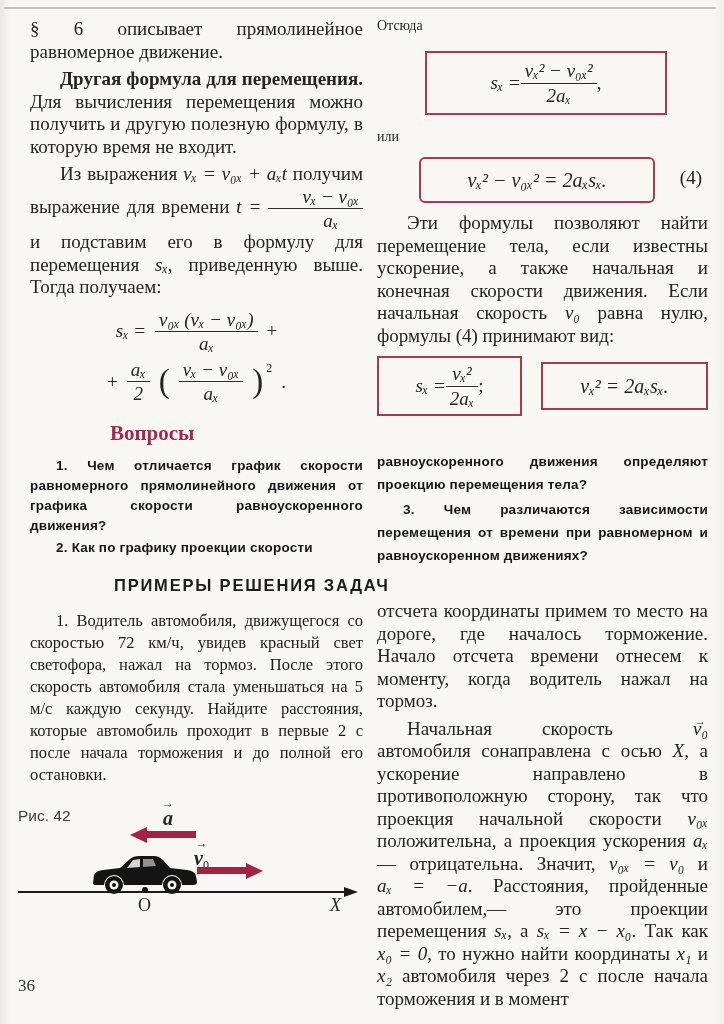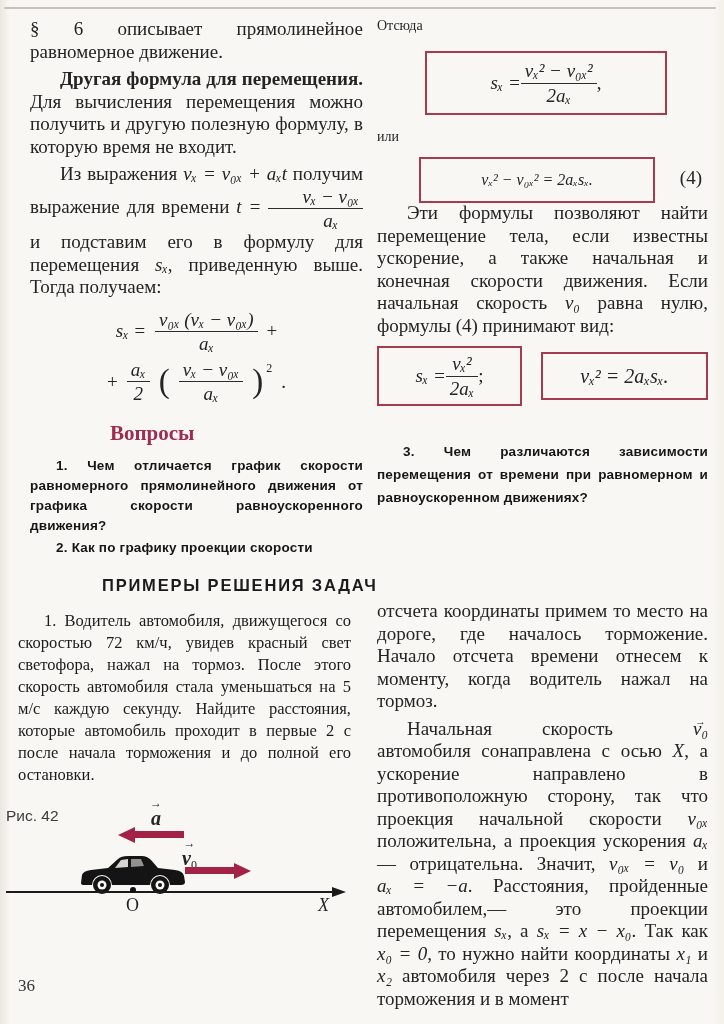--- a/index.html
+++ b/index.html
@@ -8,42 +8,42 @@
     width:724px;height:1024px;
     background:linear-gradient(90deg,#eae7e1 0,#f9f7f3 10px,#f9f7f3 712px,#f3f0ea 724px);
     font-family:"Liberation Serif",serif;
     color:#242424;
     overflow:hidden;
   }
   .scan-line{position:absolute;left:4px;top:7px;width:712px;height:2px;background:#b4b0a9;opacity:.75;border-radius:1px;}
   .col{position:absolute;}
   #col-lt{left:30px;top:18px;width:333px;}
   #col-rt{left:377px;top:14px;width:331px;}
-  #col-lb{left:18px;top:572px;width:333px;}
+  #col-lb{left:30px;top:572px;width:333px;}
   #col-rb{left:377px;top:600px;width:331px;}
   .body{font-size:19px;line-height:22.5px;text-align:justify;margin:5px 0 0 0;text-indent:30px;}
   .noindent{text-indent:0;margin-top:0;}
   .m{font-style:italic;}
   .nowrap{white-space:nowrap;}
   .frac{display:inline-block;vertical-align:middle;text-align:center;line-height:1.12;font-style:italic;}
   .frac .num{display:block;padding:0 4px 1px;}
   .frac .den{display:block;border-top:1.4px solid #2c2c2c;padding:1px 4px 0;}
   .f2{margin:10px 0 2px;font-size:19px;}
   .f2-line{display:flex;justify-content:center;align-items:center;gap:9px;margin:5px 0;}
   .paren{font-size:33px;line-height:1;font-weight:400;}
   .sup{font-size:12px;align-self:flex-start;margin:2px 0 0 -6px;}
   .q-heading{font-weight:bold;font-size:21px;color:#9e2b50;margin:16px 0 10px 80px;}
   .q{font-family:"Liberation Sans",sans-serif;font-weight:bold;font-size:13.5px;line-height:20px;text-align:justify;text-indent:26px;margin:2px 0 0 0;color:#161616;letter-spacing:.2px;}
   .q.cont{text-indent:0;}
   .rq{line-height:23px;}
   .word{font-size:14px;line-height:23px;margin:0;}
   .fbox{border:2px solid #a63a4e;display:flex;align-items:center;justify-content:center;font-size:19px;background:transparent;}
   #box1{margin:14px 0 0 48px;width:238px;height:60px;}
   .box2-row{position:relative;margin-top:9px;height:42px;}
-  #box2{position:absolute;left:42px;top:0;width:232px;height:42px;font-size:16px;}
+  #box2{position:absolute;left:42px;top:0;width:232px;height:42px;font-size:20px;border-radius:6px;}
   .eq-num{position:absolute;right:6px;top:50%;transform:translateY(-50%);font-size:19px;}
   .boxes-row{display:flex;align-items:center;margin-top:9px;}
   #box3{width:145px;height:56px;}
   #box4{margin-left:19px;width:168px;height:44px;font-size:20px;}
   .r-questions{margin-top:34px;}
   .ex-heading{font-family:"Liberation Sans",sans-serif;font-weight:bold;font-size:16.5px;letter-spacing:1.8px;white-space:nowrap;margin:4px 0 0 84px;color:#1b1b1b;}
   .problem{font-weight:normal;font-size:16.5px;line-height:22px;text-align:justify;text-indent:26px;margin-top:15px;color:#1b1b1b;}
   .solution{margin-top:10px;font-size:19.5px;line-height:23px;}
   .spaced{letter-spacing:4px;}
   
@@ -120,35 +120,36 @@
         </span>
         <span>,</span>
       </div>
     <p class="word" style="margin-top:10px;">или</p>
     <div class="box2-row">
       <div class="fbox" id="box2">
           <span class="m">vₓ² − v₀ₓ² = 2aₓsₓ.</span>
         </div>
       <span class="eq-num">(4)</span>
     </div>
-    <p class="body" style="margin-top:3px;"><span>Эти формулы позволяют найти перемещение тела, если известны ускорение, а также начальная и конечная скорости движения. Если начальная скорость </span><span class="m">v₀</span><span> равна нулю, формулы (4) принимают вид:</span></p>
+    <p class="body" style="margin-top:13px;"><span>Эти формулы позволяют найти перемещение тела, если известны ускорение, а также начальная и конечная скорости движения. Если начальная скорость </span><span class="m">v₀</span><span> равна нулю, формулы (4) принимают вид:</span></p>
     <div class="boxes-row">
       <div class="fbox" id="box3">
           <span class="m">sₓ = </span>
           <span class="frac">
             <span class="num">vₓ²</span>
             <span class="den">2aₓ</span>
           </span>
           <span>;</span>
         </div>
       <div class="fbox" id="box4">
           <span class="m">vₓ² = 2aₓsₓ.</span>
         </div>
     </div>
     <div class="r-questions">
+      <p class="q cont rq">равноускоренного движения определяют проекцию перемещения тела?</p>
       <p class="q rq"><span>3. </span><span>Чем различаются зависимости перемещения от времени при равномерном и равноускоренном движениях?</span></p>
     </div>
   </div>
 
   <div class="col" id="col-lb">
     <div class="ex-heading">ПРИМЕРЫ РЕШЕНИЯ ЗАДАЧ</div>
     <p class="problem">1. Водитель автомобиля, движущегося со скоростью 72 км/ч, увидев красный свет светофора, нажал на тормоз. После этого скорость автомобиля стала уменьшаться на 5 м/с каждую секунду. Найдите расстояния, которые автомобиль проходит в первые 2 с после начала торможения и до полной его остановки.</p>
 
     <div class="figure">
       <span class="fig-label">Рис. 42</span>

